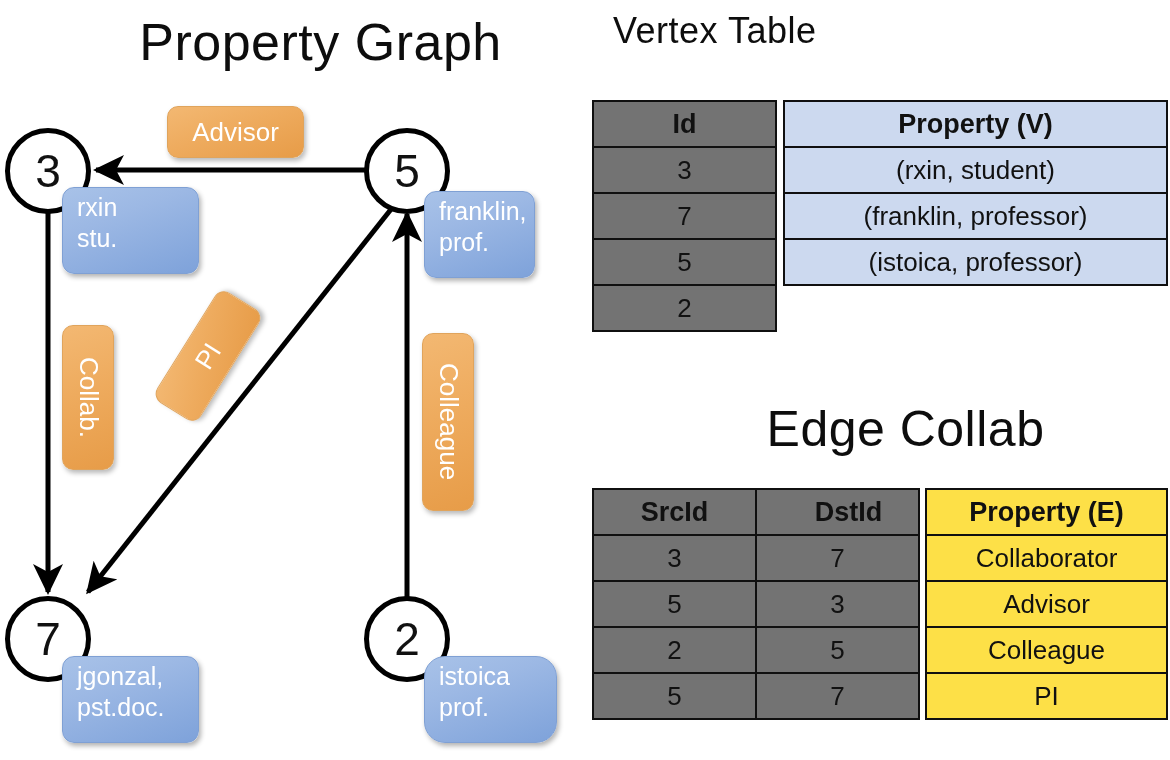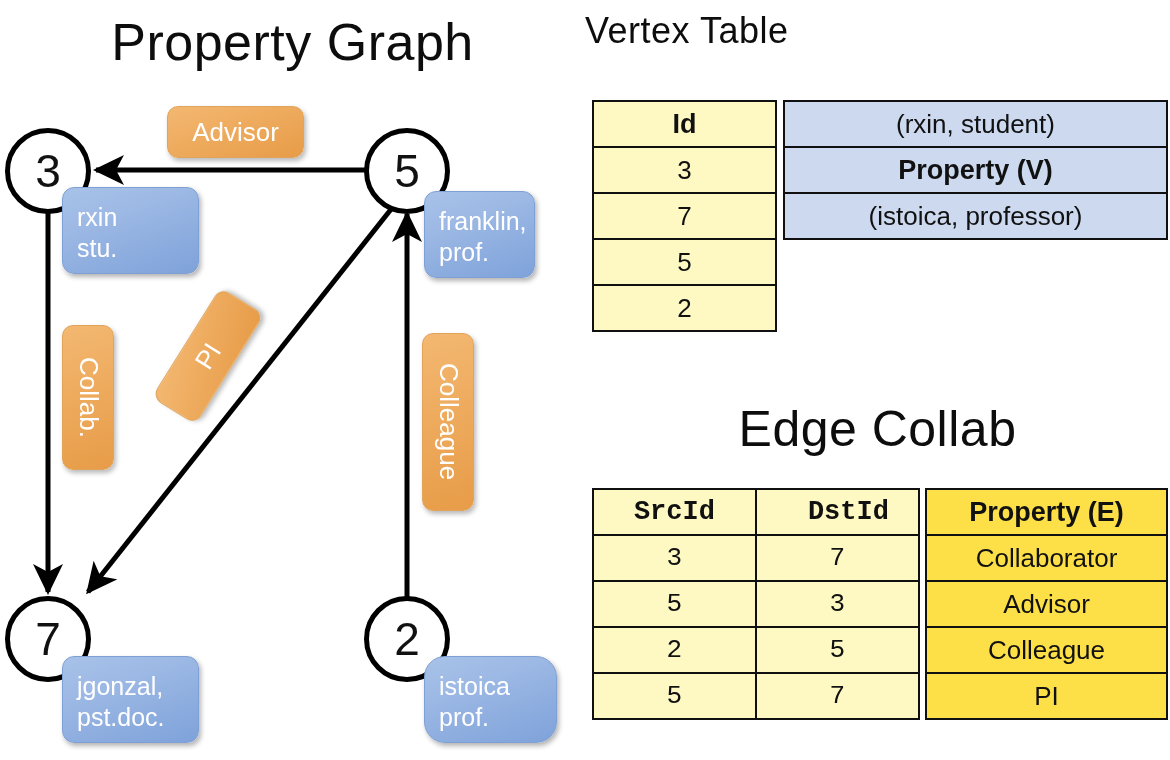--- a/index.html
+++ b/index.html
@@ -17,20 +17,21 @@
   }
 
   
   .title {
     position: absolute;
     font-family: "Liberation Sans", sans-serif;
     font-weight: 300;
     color: #0d0d0d;
     white-space: nowrap;
     letter-spacing: 0.5px;
+    margin-left: 28px;
   }
   #title-property-graph { left: 0; top: 12px; width: 585px; text-align: center; font-size: 52px; }
   #title-vertex-table   { left: 585px; top: 10px; width: 585px; text-align: left; font-size: 36px; }
   #title-edge-table     { left: 585px; top: 400px; width: 585px; text-align: center; font-size: 50px; }
 
   
   #graph-panel {
     position: absolute; left: 0; top: 0; width: 585px; height: 760px;
   }
   #graph-svg { position: absolute; left: 0; top: 0; width: 585px; height: 760px; }
@@ -48,21 +49,21 @@
 
   .prop-badge {
     position: absolute;
     border-radius: 12px;
     background: linear-gradient(160deg, #a8c2e8 0%, #9cb8e4 35%, #7ea2da 100%);
     border: 1px solid #7fa0d4;
     box-shadow: 2px 3px 5px rgba(0,0,0,0.30);
     color: #ffffff;
     font-size: 25px;
     line-height: 1.22;
-    padding: 14px 12px 10px 14px;
+    padding: 4px 12px 10px 14px;
     z-index: 5;
     font-family: "Liberation Sans", sans-serif;
   }
   .prop-badge span { display: block; }
 
   .edge-label {
     position: absolute;
     border-radius: 11px;
     background: linear-gradient(160deg, #f3b872 0%, #eeab5e 45%, #e79c48 100%);
     border: 1px solid #e0a45c;
@@ -84,21 +85,21 @@
     font-family: "Liberation Sans", sans-serif;
   }
   .tbl td, .tbl th {
     border: 2px solid #101010;
     text-align: center;
     font-weight: normal;
     font-size: 26px;
     color: #111;
     height: 46px;
     padding: 0 6px;
-    background: #fef9c3;
+    background: #737373;
   }
   .tbl th { font-weight: bold; font-size: 27px; }
   .tbl.prop-v td, .tbl.prop-v th { background: #ccd9ef; }
   .tbl.prop-e td, .tbl.prop-e th { background: #fde047; }
 </style>
 </head>
 <body>
 
 <div id="page">
 
@@ -195,32 +196,35 @@
     </tr>
     <tr>
       <td>2</td>
     </tr>
   </tbody>
     </table>
 
   <table class="tbl prop-v" id="vt-prop" style="left:783px; top:100px; width:385px;">
     <tbody>
         <tr>
+      <th>Property (V)</th>
+    </tr>
+    <tr>
       <td>(rxin, student)</td>
     </tr>
     <tr>
-      <th>Property (V)</th>
+      <td>(franklin, professor)</td>
     </tr>
     <tr>
       <td>(istoica, professor)</td>
     </tr>
   </tbody>
     </table>
 
-  <table class="tbl" id="et-ids" style="left:592px; top:488px; width:328px;font-family:Liberation Mono, monospace;">
+  <table class="tbl" id="et-ids" style="left:592px; top:488px; width:328px;">
     <tbody>
         <tr>
       <th style="width:164px;">SrcId</th>
       <th style="width:164px;padding-left:28px;">DstId</th>
     </tr>
     <tr>
       <td>3</td>
       <td>7</td>
     </tr>
     <tr>

